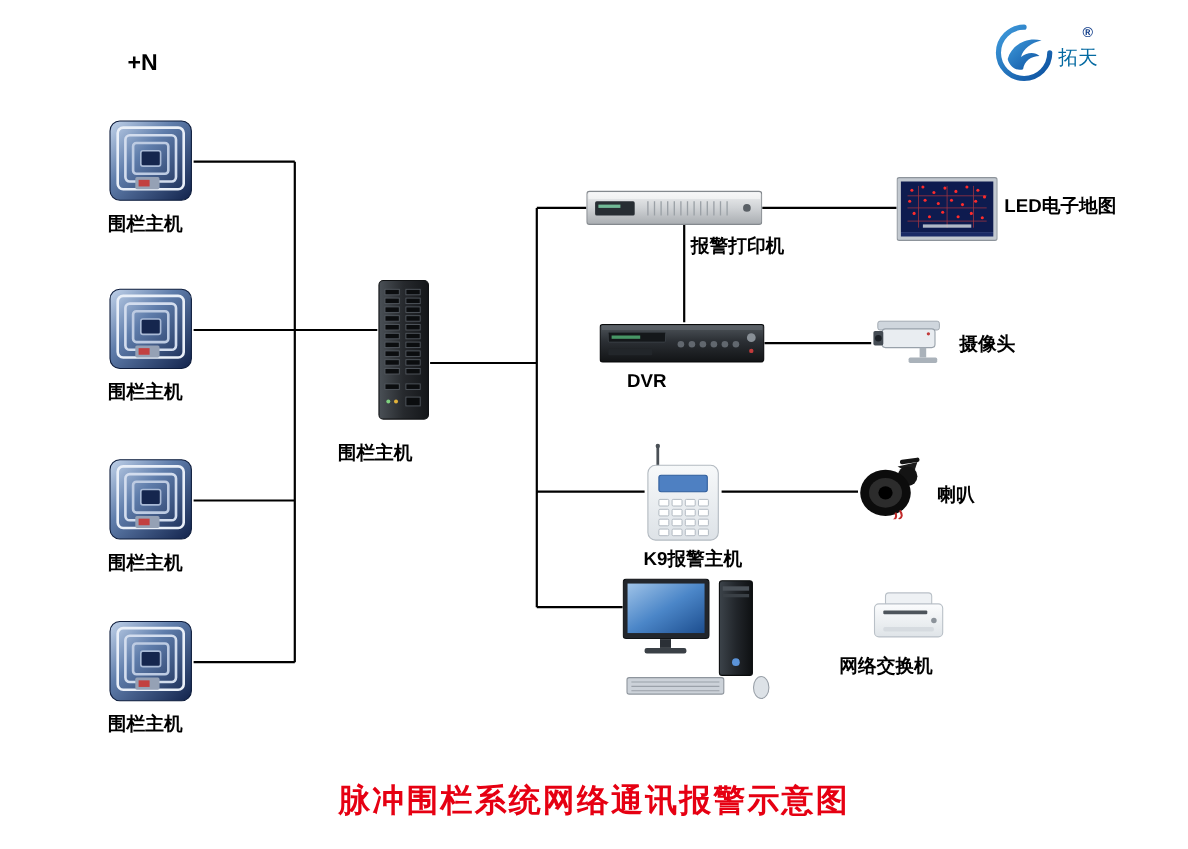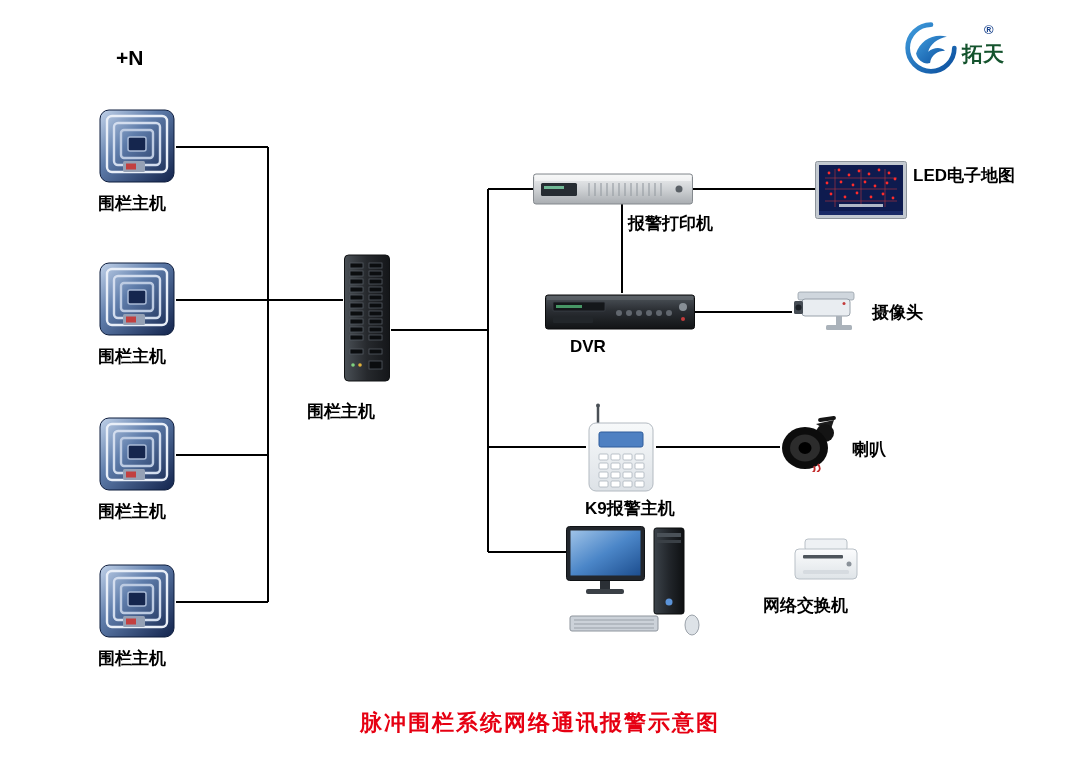--- a/index.html
+++ b/index.html
@@ -8,25 +8,25 @@
   .canvas { position:relative; width:1080px; height:772px; background:#ffffff; overflow:hidden; }
   #wires { position:absolute; left:0; top:0; width:1080px; height:772px; pointer-events:none; }
   .node-label {
     position:absolute; font-weight:700; font-size:17px; color:#000;
     white-space:nowrap;
   }
   .node-label.center { }
   .plus-n { position:absolute; font-weight:700; font-size:21px; color:#000; }
   .main-title {
     position:absolute; left:0; top:708px; width:100%; text-align:center;
-    font-size:22px; font-weight:700; letter-spacing:2px; color:#e60012;
+    font-size:29px; font-weight:700; letter-spacing:2px; color:#e60012;
   }
   .brand-text {
-    position:absolute; left:962px; top:40px; font-size:21px; font-weight:700;
-    color:#14532d; white-space:nowrap;
+    position:absolute; left:962px; top:40px; font-size:18px; font-weight:400;
+    color:#0369a1; white-space:nowrap;
   }
   .reg-mark { position:absolute; left:984px; top:22px; font-size:13px; font-weight:700; color:#16418c; }
   svg.dev { position:absolute; display:block; }
 </style>
 </head>
 <body>
 
 <div class="canvas">
 
   <svg width="0" height="0" style="position:absolute" aria-hidden="true">
@@ -182,21 +182,21 @@
         <circle cx="16" cy="33" r="1.4"></circle>
       <circle cx="30" cy="36" r="1.4"></circle>
         <circle cx="42" cy="32" r="1.4"></circle>
         <circle cx="56" cy="36" r="1.4"></circle>
       <circle cx="68" cy="33" r="1.4"></circle>
         <circle cx="78" cy="37" r="1.4"></circle>
     </g>
     <rect x="24" y="43" width="44" height="3" fill="#cdd3da" opacity="0.85"></rect>
     <rect x="4" y="50" width="84" height="4" fill="#1a2a66"></rect>
   </svg>
-  <div class="node-label" style="left:913px; top:164px">LED电子地图</div>
+  <div class="node-label" style="left:913px; top:176px">LED电子地图</div>
 
   <svg class="dev" style="left:545px; top:293px" width="150" height="38" viewBox="0 0 150 38">
     <rect x="0.5" y="2" width="149" height="34" rx="2.5" fill="url(#dvg)" stroke="#0a0b0c"></rect>
     <rect x="2" y="3" width="146" height="4" fill="#6a7076" opacity="0.5"></rect>
     <rect x="8" y="9" width="52" height="9" rx="1" fill="#14171a" stroke="#3a4046" stroke-width="0.8"></rect>
     <rect x="11" y="12" width="26" height="3" fill="#58c27f" opacity="0.75"></rect>
     <g fill="#61676e">
       <circle cx="74" cy="20" r="3"></circle>
         <circle cx="84" cy="20" r="3"></circle>
         <circle cx="94" cy="20" r="3"></circle>

